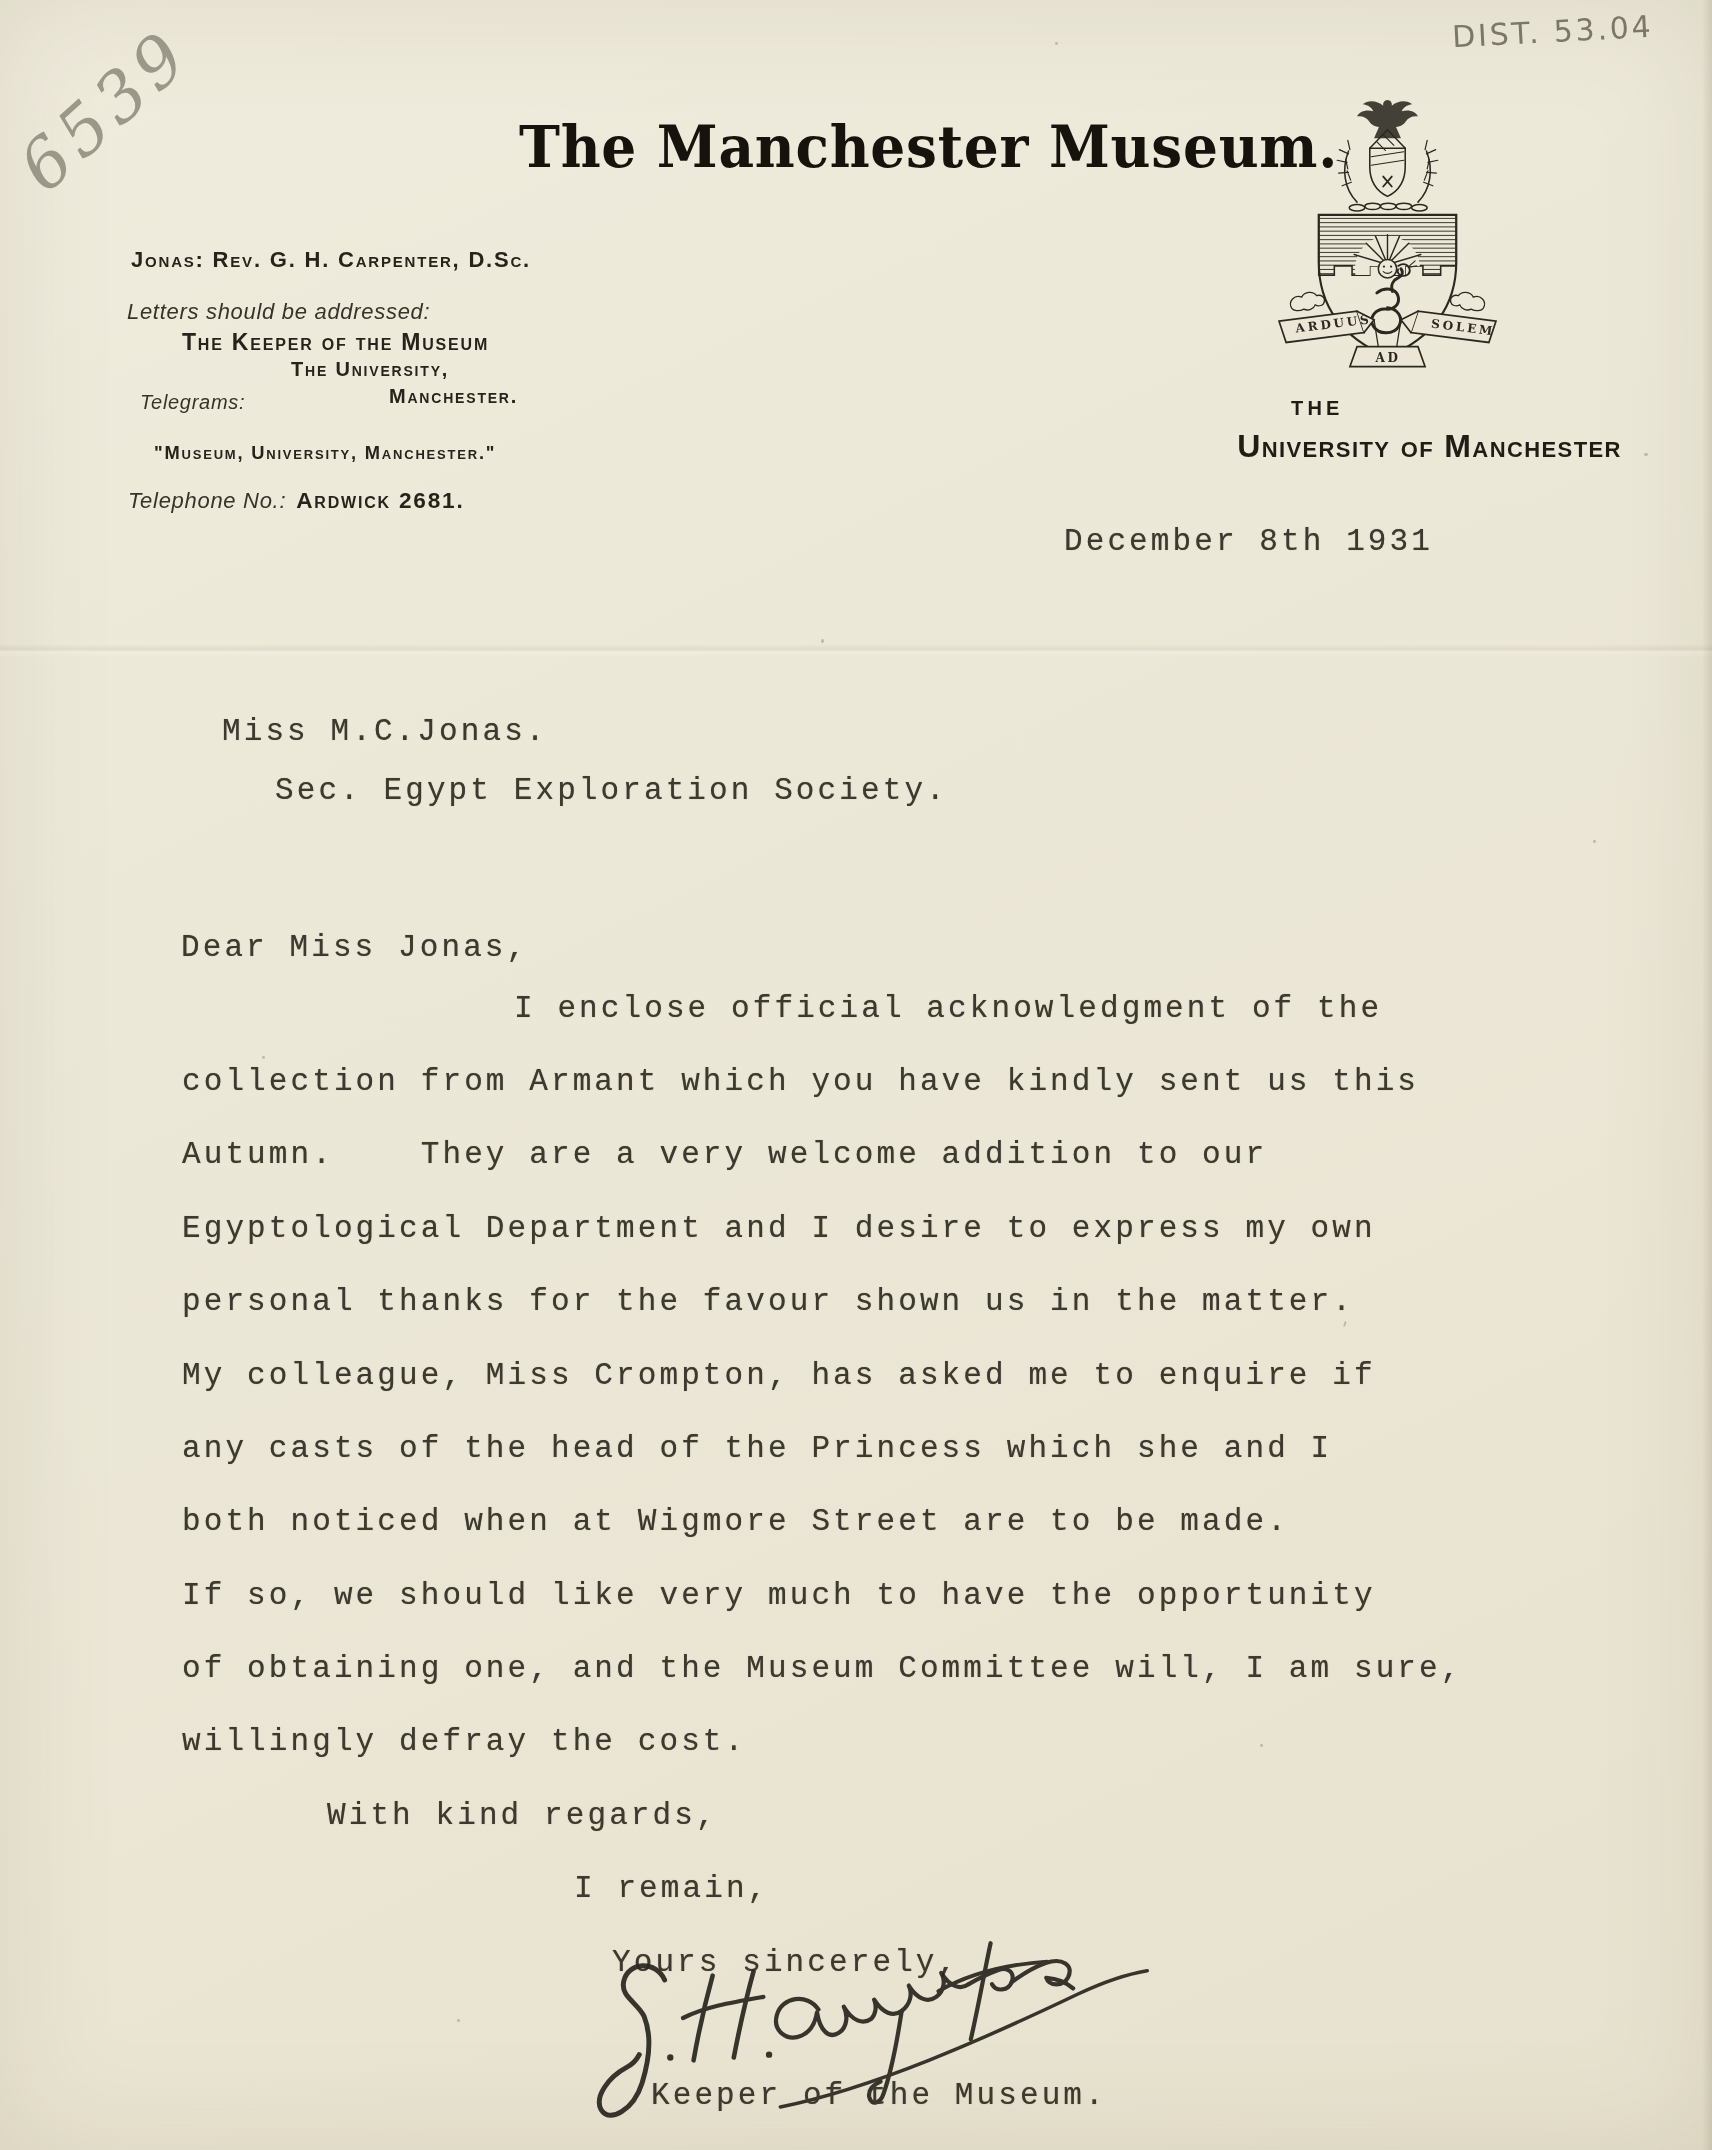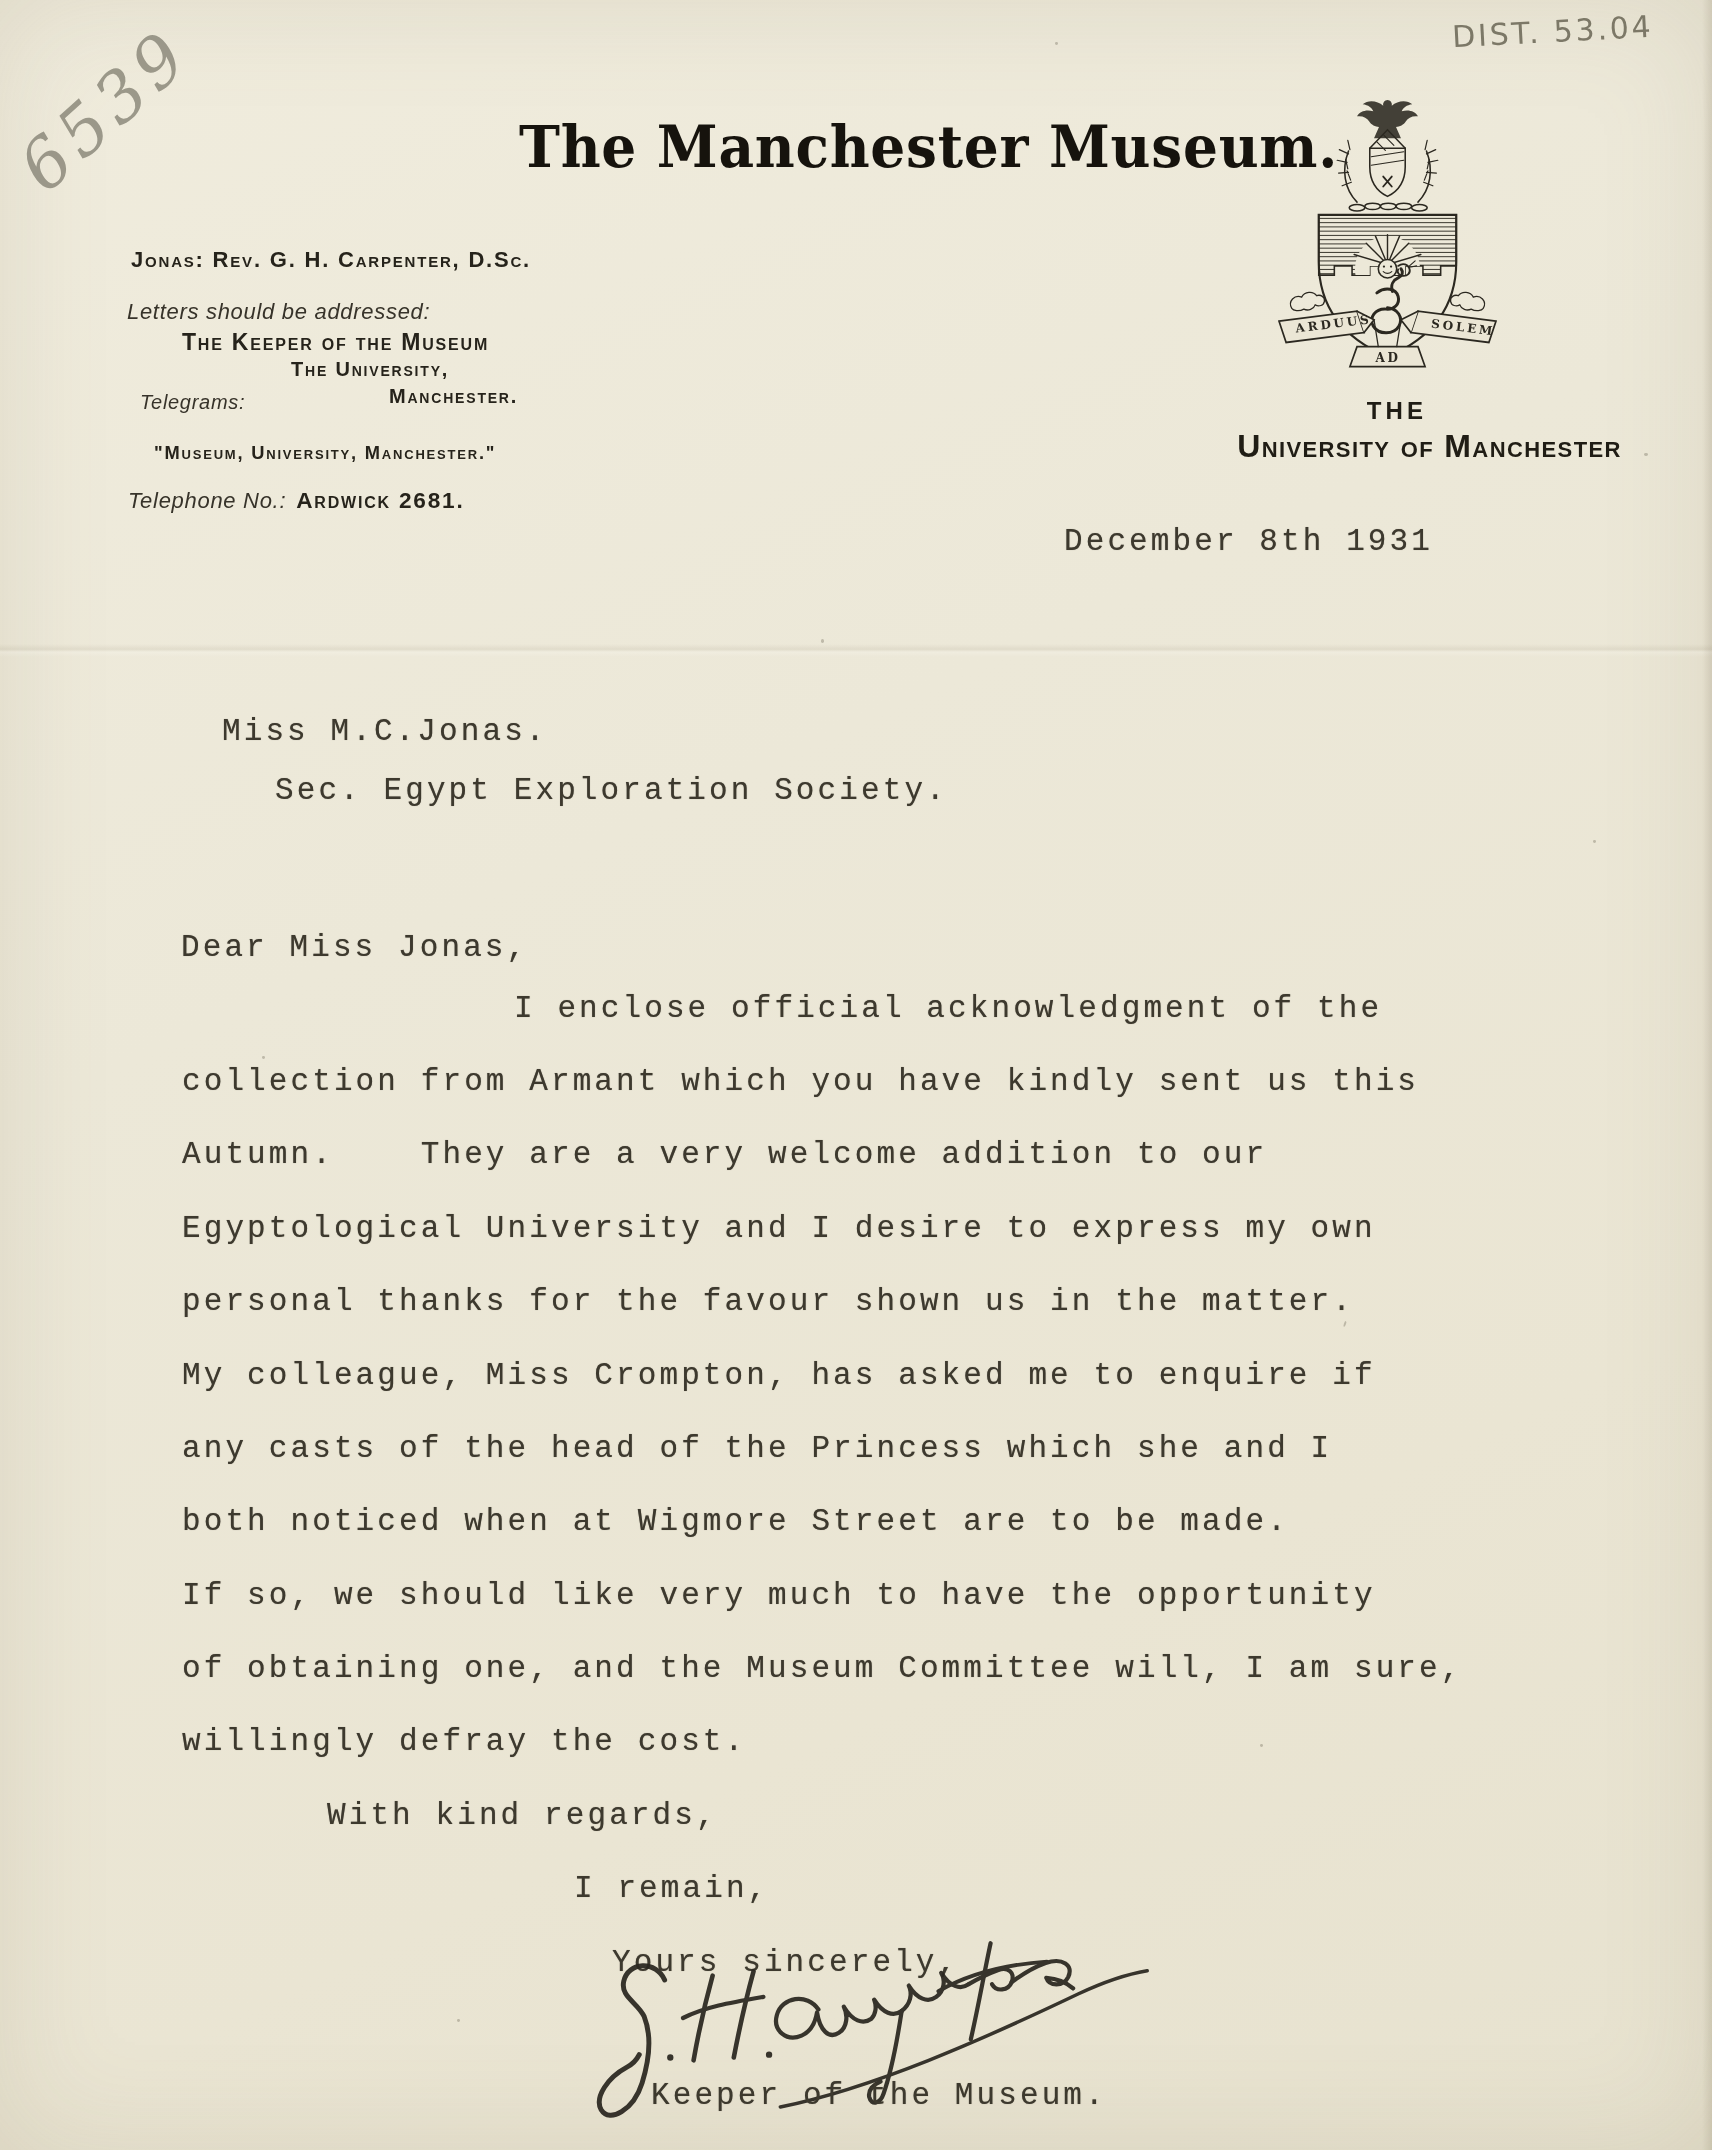--- a/index.html
+++ b/index.html
@@ -34,21 +34,21 @@
   .keeper-line { left:131px; top:247px; font-size:22px; font-weight:600; letter-spacing:1.8px; }
   .addr-label  { left:127px; top:299px; font-size:22px; font-style:italic; font-weight:400; color:#37332a; letter-spacing:0.7px; }
   .addr-1 { left:182px; top:329px; font-size:23px; font-weight:700; letter-spacing:1.8px; }
   .addr-2 { left:291px; top:358px; font-size:20px; font-weight:700; letter-spacing:1.8px; }
   .addr-3 { left:389px; top:385px; font-size:20px; font-weight:700; letter-spacing:1.8px; }
   .tg-label { left:128px; top:391px; font-size:20px; font-style:italic; color:#37332a; letter-spacing:0.7px;margin-left:12px; }
   .tg-value { left:154px; top:442px; font-size:18.3px; font-weight:600; letter-spacing:1.8px; }
   .tel-row  { left:128px; top:488px; font-size:22px; }
   .tel-label { font-style:italic; color:#37332a; letter-spacing:0.7px; }
   .tel-value { font-variant:small-caps; font-weight:700; font-size:22.6px; margin-left:10px; letter-spacing:1.8px; }
-  .inst-1 { left:1291px; top:397px; width:212px; text-align:center; font-size:24px; font-weight:600; letter-spacing:4.2px; color:#201d15; }
+  .inst-1 { left:1291px; top:397px; width:212px; font-size:20px; font-weight:600; letter-spacing:4.2px; color:#201d15; }
   .inst-2 { left:1179px; top:428px; width:501px; text-align:center; font-size:32px; font-weight:600; letter-spacing:1.4px; color:#201d15; }
   .crest { position:absolute; left:1269px; top:83px; }
   .motto-text { font-family:"DejaVu Serif", serif; font-size:17px; letter-spacing:4px; fill:#2b2820; font-weight:700; }
   
   .typed {
     position:absolute; white-space:pre;
     font-family:"Liberation Mono","DejaVu Sans Mono",monospace;
     font-size:31px; letter-spacing:3.1px; color:#3d392e;
     text-shadow:0 0 0.8px rgba(61,57,46,0.55);
   }
@@ -152,21 +152,21 @@
   <div class="lh sc inst-2">University of Manchester</div>
 
   <div class="typed" style="left:1064px; top:524px;">December 8th 1931</div>
   <div class="typed" style="left:182px; top:714px;margin-left:40px;">Miss M.C.Jonas.</div>
   <div class="typed" style="left:275px; top:773px;">Sec. Egypt Exploration Society.</div>
   <div class="typed" style="left:181px; top:930px;">Dear Miss Jonas,</div>
 
   <div class="typed" style="left:514px; top:991px;">I enclose official acknowledgment of the</div>
   <div class="typed" style="left:182px; top:1064px;">collection from Armant which you have kindly sent us this</div>
   <div class="typed" style="left:182px; top:1137px;">Autumn.    They are a very welcome addition to our</div>
-  <div class="typed" style="left:182px; top:1211px;">Egyptological University and I desire to express my own</div>
+  <div class="typed" style="left:182px; top:1211px;">Egyptological Department and I desire to express my own</div>
   <div class="typed" style="left:182px; top:1284px;">personal thanks for the favour shown us in the matter.</div>
   <div class="typed" style="left:182px; top:1358px;">My colleague, Miss Crompton, has asked me to enquire if</div>
   <div class="typed" style="left:182px; top:1431px;">any casts of the head of the Princess which she and I</div>
   <div class="typed" style="left:182px; top:1504px;">both noticed when at Wigmore Street are to be made.</div>
   <div class="typed" style="left:182px; top:1578px;">If so, we should like very much to have the opportunity</div>
   <div class="typed" style="left:182px; top:1651px;">of obtaining one, and the Museum Committee will, I am sure,</div>
   <div class="typed" style="left:182px; top:1724px;">willingly defray the cost.</div>
   <div class="typed" style="left:327px; top:1798px;">With kind regards,</div>
   <div class="typed" style="left:574px; top:1871px;">I remain,</div>
   <div class="typed" style="left:612px; top:1945px;">Yours sincerely,</div>

